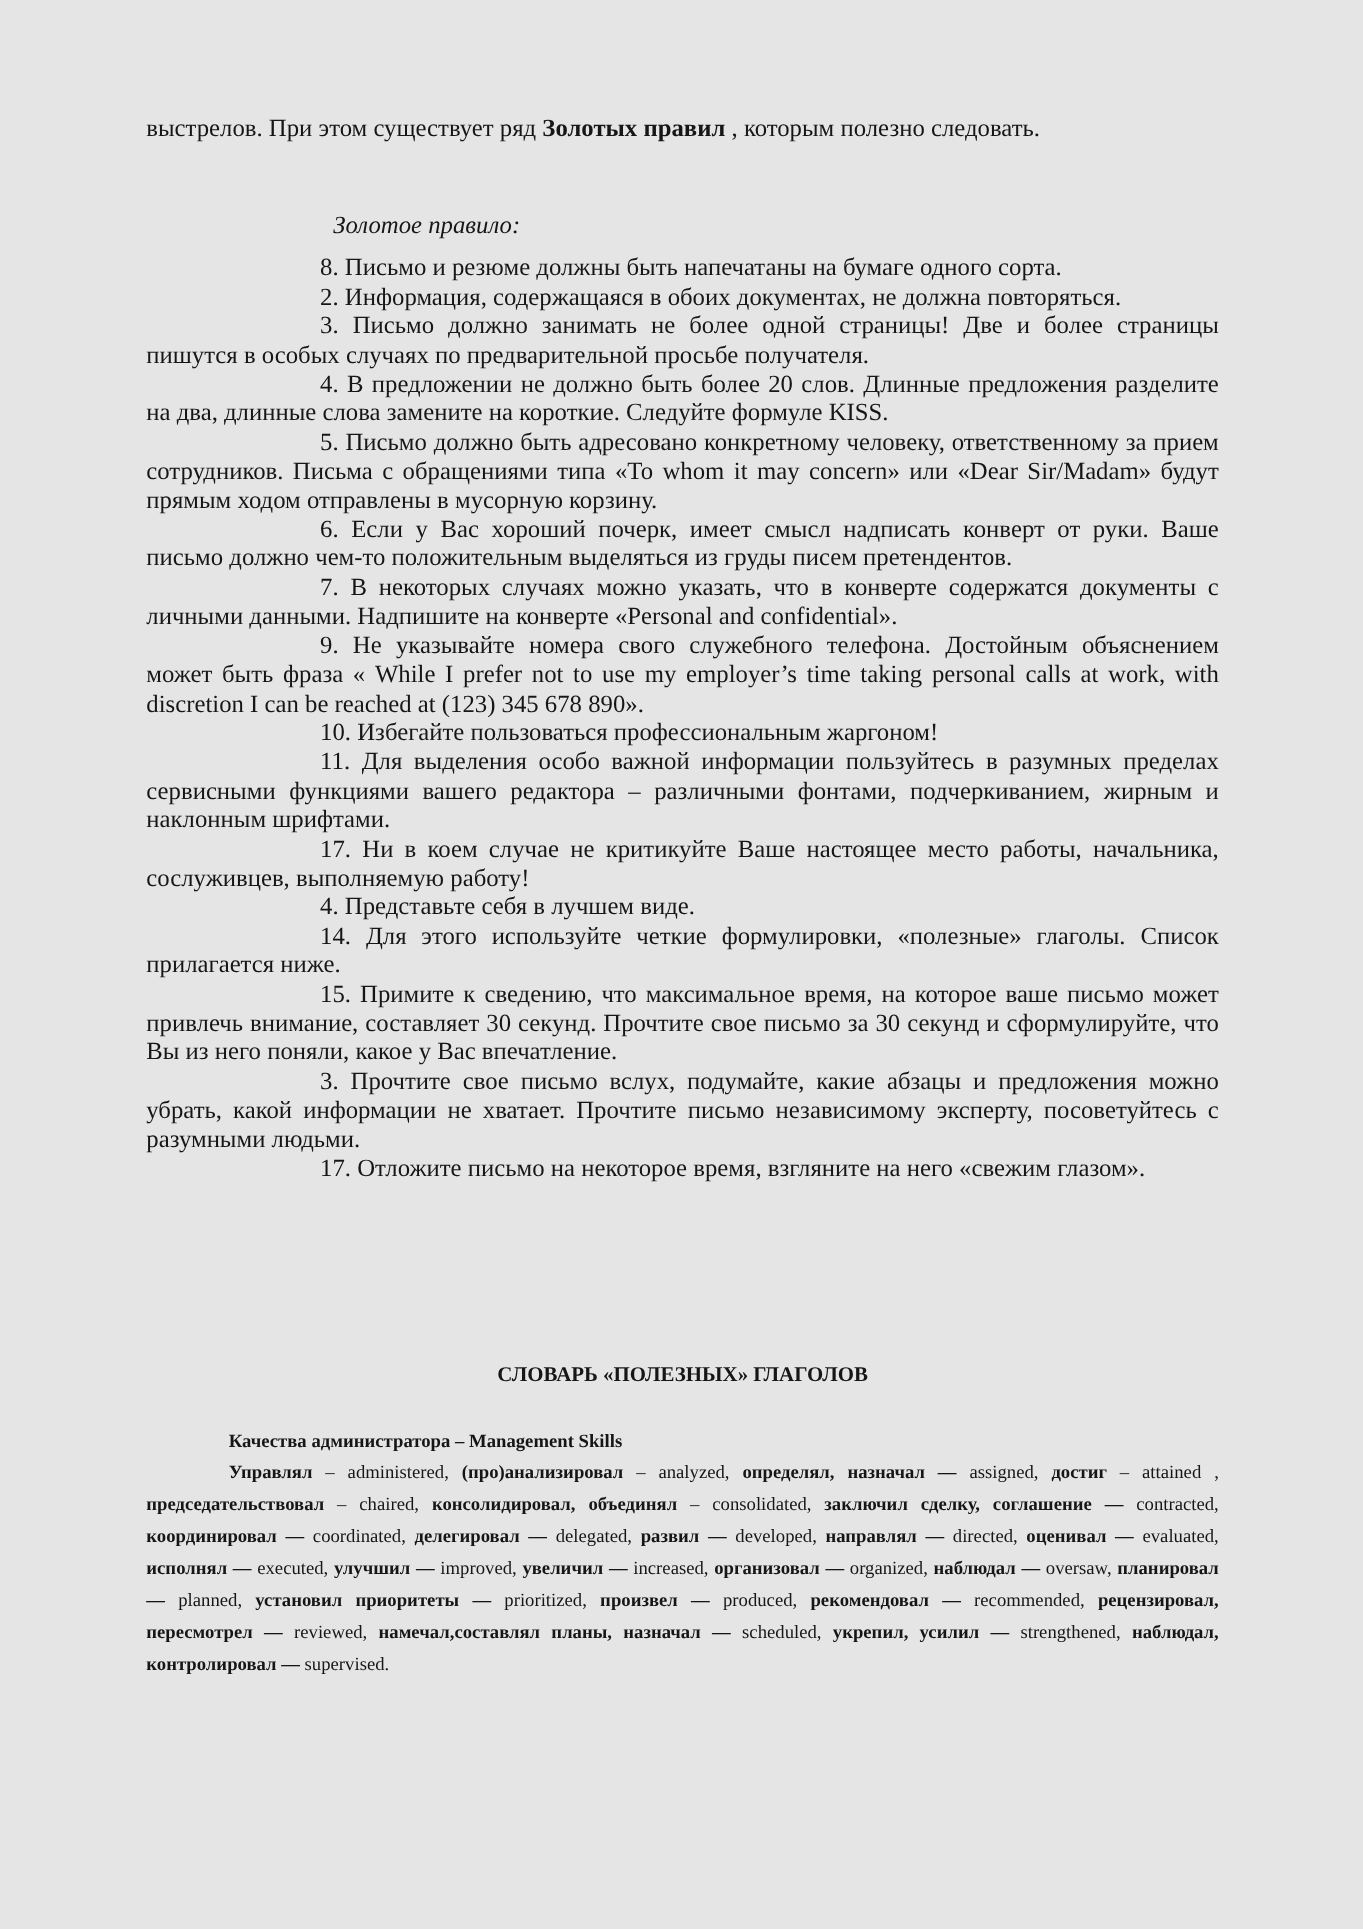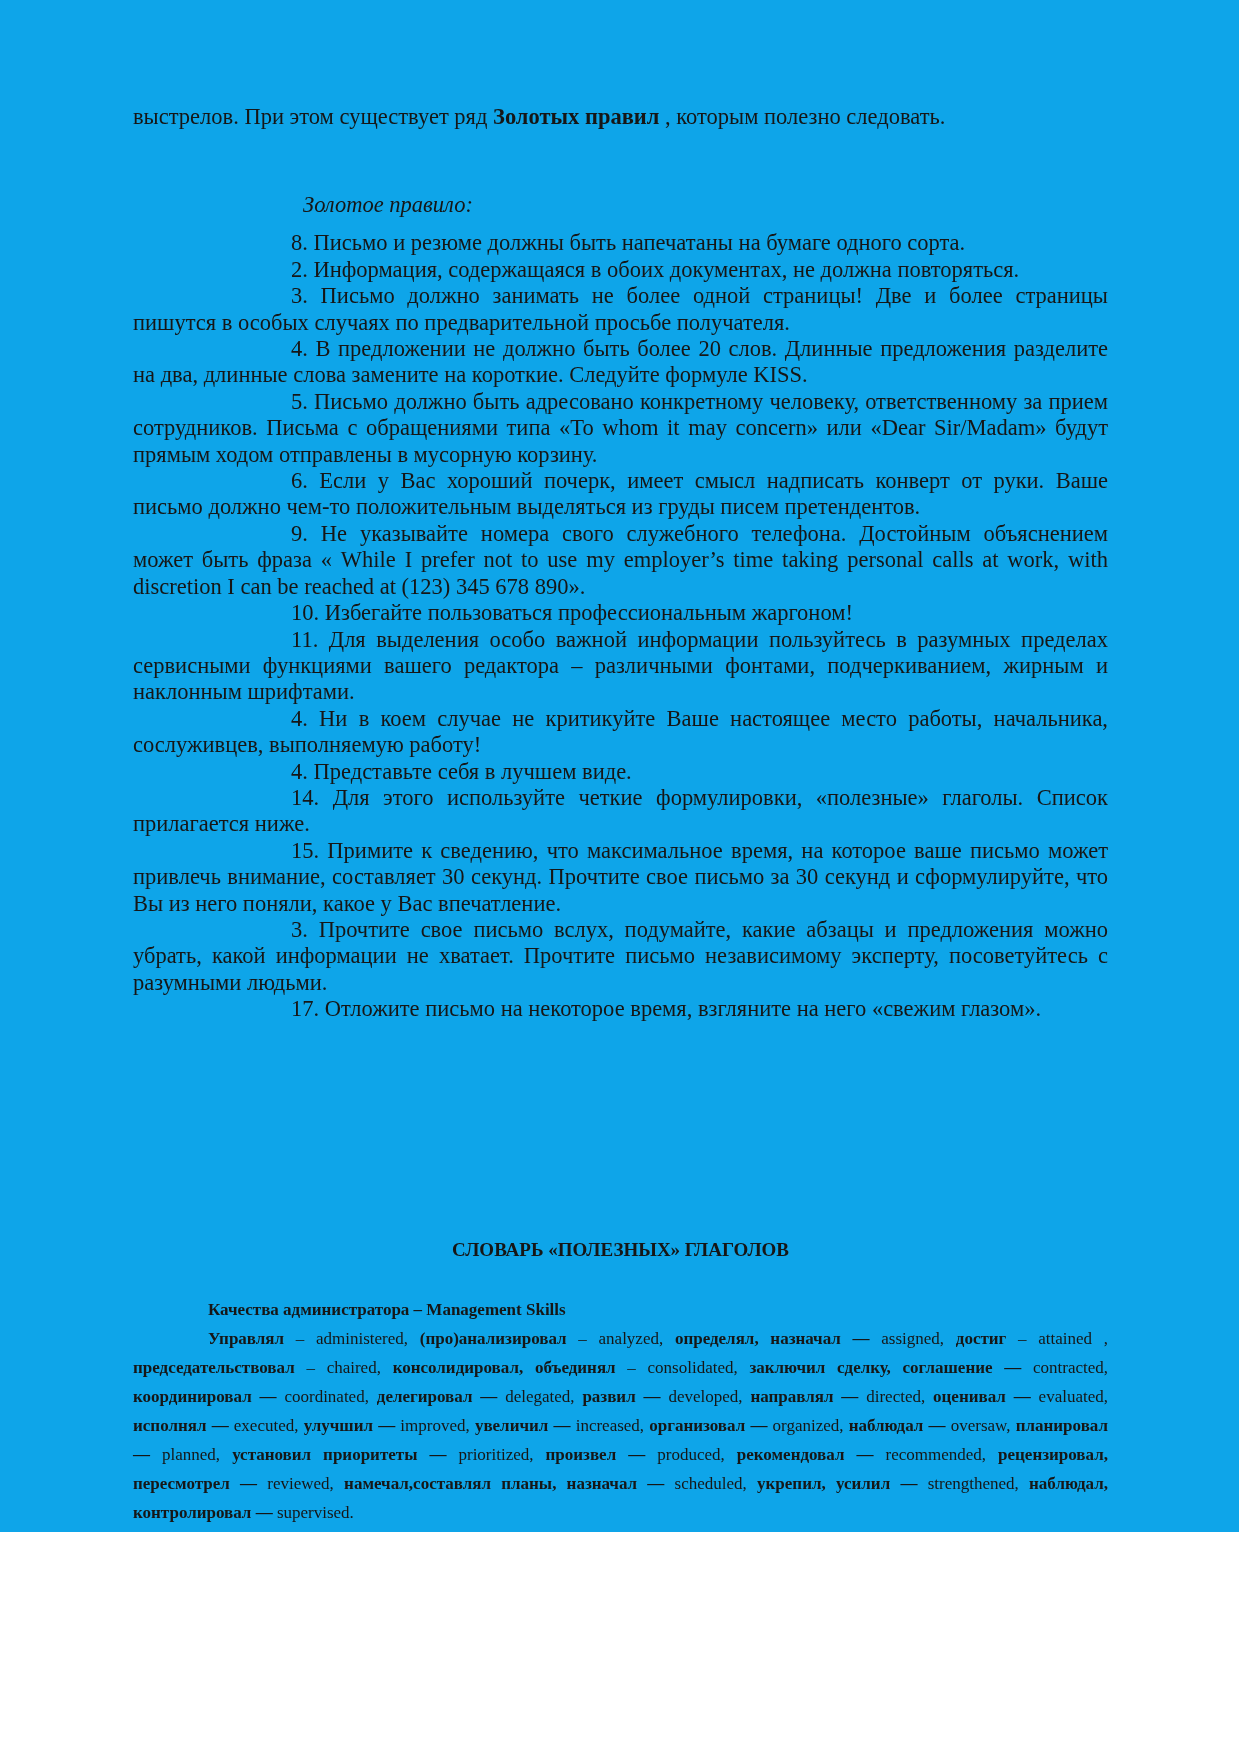--- a/index.html
+++ b/index.html
@@ -1,20 +1,20 @@
 <!DOCTYPE html>
 <html lang="ru"><head>
 <meta charset="utf-8">
 <style>
   html, body { margin: 0; padding: 0; background: #ffffff; }
   .page {
     position: relative;
     width: 1239px;
-    height: 1532px;
-    background: #0ea5e9;
+    height: 1754px;
+    background: #e5e5e5;
     color: #161616;
     font-family: "Liberation Serif", "DejaVu Serif", serif;
     overflow: hidden;
   }
   .intro {
     position: absolute;
     left: 133px; top: 103px;
     width: 975px;
     font-size: 22.5px;
     line-height: 28px;
@@ -75,24 +75,25 @@
 
   <div class="rules">
     <p class="rules-title">Золотое правило:</p>
     <div>
         <p class="rule-item">8. Письмо и резюме должны быть напечатаны на бумаге одного сорта.</p>
         <p class="rule-item">2. Информация, содержащаяся в обоих документах, не должна повторяться.</p>
         <p class="rule-item">3. Письмо должно занимать не более одной страницы! Две и более страницы пишутся в особых случаях по предварительной просьбе получателя.</p>
         <p class="rule-item">4. В предложении не должно быть более 20 слов. Длинные предложения разделите на два, длинные слова замените на короткие. Следуйте формуле KISS.</p>
         <p class="rule-item">5. Письмо должно быть адресовано конкретному человеку, ответственному за прием сотрудников. Письма с обращениями типа «To whom it may concern» или «Dear Sir/Madam» будут прямым ходом отправлены в мусорную корзину.</p>
         <p class="rule-item">6. Если у Вас хороший почерк, имеет смысл надписать конверт от руки. Ваше письмо должно чем-то положительным выделяться из груды писем претендентов.</p>
+        <p class="rule-item">7. В некоторых случаях можно указать, что в конверте содержатся документы с личными данными. Надпишите на конверте «Personal and confidential».</p>
         <p class="rule-item">9. Не указывайте номера свого служебного телефона. Достойным объяснением может быть фраза « While I prefer not to use my employer’s time taking personal calls at work, with discretion I can be reached at (123) 345 678 890».</p>
         <p class="rule-item">10. Избегайте пользоваться профессиональным жаргоном!</p>
         <p class="rule-item">11. Для выделения особо важной информации пользуйтесь в разумных пределах сервисными функциями вашего редактора – различными фонтами, подчеркиванием, жирным и наклонным шрифтами.</p>
-        <p class="rule-item">4. Ни в коем случае не критикуйте Ваше настоящее место работы, начальника, сослуживцев, выполняемую работу!</p>
+        <p class="rule-item">17. Ни в коем случае не критикуйте Ваше настоящее место работы, начальника, сослуживцев, выполняемую работу!</p>
         <p class="rule-item">4. Представьте себя в лучшем виде.</p>
         <p class="rule-item">14. Для этого используйте четкие формулировки, «полезные» глаголы. Список прилагается ниже.</p>
         <p class="rule-item">15. Примите к сведению, что максимальное время, на которое ваше письмо может привлечь внимание, составляет 30 секунд. Прочтите свое письмо за 30 секунд и сформулируйте, что Вы из него поняли, какое у Вас впечатление.</p>
         <p class="rule-item">3. Прочтите свое письмо вслух, подумайте, какие абзацы и предложения можно убрать, какой информации не хватает. Прочтите письмо независимому эксперту, посоветуйтесь с разумными людьми.</p>
         <p class="rule-item">17. Отложите письмо на некоторое время, взгляните на него «свежим глазом».</p>
       </div>
   </div>
 
   <h1 class="dict-heading">СЛОВАРЬ «ПОЛЕЗНЫХ» ГЛАГОЛОВ</h1>
 

